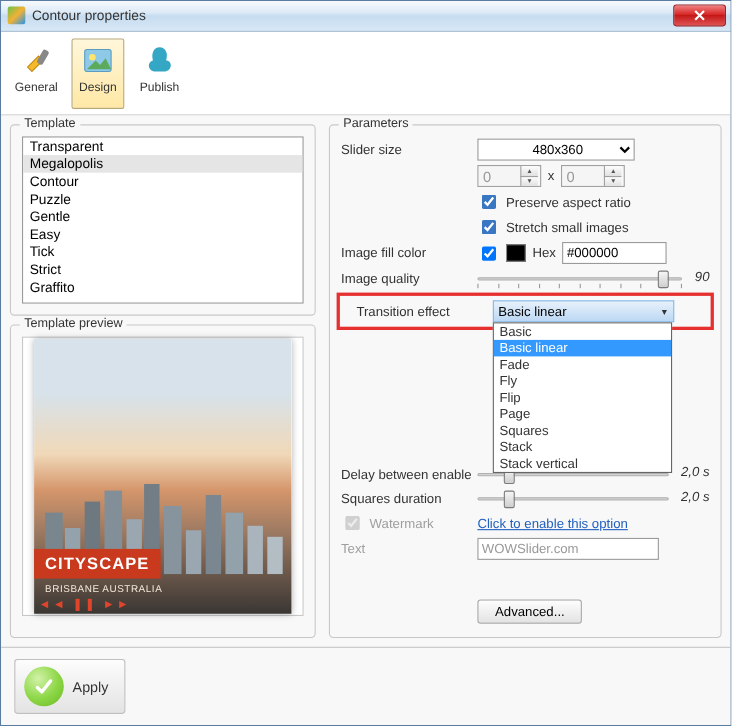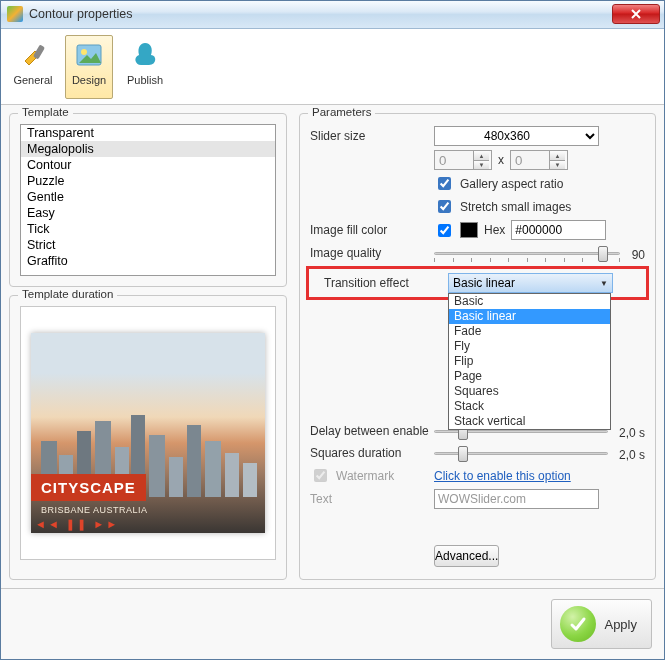--- a/index.html
+++ b/index.html
@@ -115,21 +115,21 @@
     background: #e5e5e5;
   }
   .preview-box {
     border: 1px solid #c8c8c8;
     background: #fff;
     padding: 10px;
     height: 254px;
     display:flex; align-items:center; justify-content:center;
   }
   .preview-inner {
-    width: 234px; height: 200px;
+    width: 234px; height: 250px;
     background: linear-gradient(#d7e2ea 0%, #d7e2ea 20%, #f0d8b8 42%, #d5966b 55%, #9d7a62 70%, #3a3633 100%);
     position: relative;
     box-shadow: 0 0 6px rgba(0,0,0,.3);
   }
   .preview-caption {
     position: absolute;
     bottom: 32px; left: 0;
     background: #c8391e;
     color: #fff;
     font-size: 15px;
@@ -165,31 +165,31 @@
   }
   .param-label { width: 120px; flex-shrink: 0; }
   .param-ctrl { flex: 1; display:flex; align-items:center; gap:6px; }
   select, input[type=text] {
     font: inherit;
     border: 1px solid #9a9a9a;
     background: #fff;
     padding: 1px 3px;
     height: 20px;
   }
-  select { width: 165px; padding-left: 45px; }
+  select { width: 143px; padding-left: 45px; }
   .spinner { width:58px; display:inline-flex; border:1px solid #a0a0a0; height:20px; }
   .spinner input { border:none; width:38px; height:18px; padding:0 4px; }
   .spinner .spinbtns { width:16px; display:flex; flex-direction:column; }
   .spinner .spinbtns div { flex:1; border-left:1px solid #a0a0a0; background:linear-gradient(#fdfdfd,#e0e0e0); font-size:6px; color:#555; display:flex;align-items:center;justify-content:center; cursor:pointer; }
   .spinner .spinbtns div + div { border-top:1px solid #a0a0a0; }
   .chk { display:inline-flex; align-items:center; gap:6px; cursor:pointer; }
   .chk input { accent-color:#3a77c2; }
   .colorsw { width:18px; height:16px; background:#000; border:1px solid #888; }
   .hex-input { width:95px; }
-  .slider-wrap { flex:1; display:flex; align-items:flex-end; gap:3px; }
+  .slider-wrap { flex:1; display:flex; align-items:flex-start; gap:3px;font-style:italic; }
   .slider {
     flex:1; height:18px; position:relative;
   }
   .slider .track {
     position:absolute; left:0; right:0; top:8px; height:3px;
     background:#d2d2d2; border:1px solid #b0b0b0; border-radius:2px;
   }
   .slider .thumb {
     position:absolute; top:2px; width:10px; height:16px;
     background:linear-gradient(#f6f6f6,#cfcfcf);
@@ -225,32 +225,32 @@
   }
   .dropdown-list .ditem.sel {
     background:#3399ff; color:#fff;
   }
   .link { color:#1f5fbf; text-decoration:underline; cursor:pointer; }
   .disabled-label { color:#9e9e9e; }
   .btn {
     border:1px solid #a8a8a8;
     background:linear-gradient(#fdfdfd,#e3e3e3);
     border-radius:3px;
-    padding:2px 0;
+    padding:2px 15px;
     height:22px;
     display:inline-flex; align-items:center;
     cursor:pointer;
     font:inherit;
     margin-top:32px;
   }
   .footer {
     height: 72px;
     border-top: 1px solid #c8c8c8;
     background: #f8f8f8;
-    display:flex; align-items:center; justify-content:flex-end;
+    display:flex; align-items:center; justify-content:flex-start;
     padding: 0 12px;
   }
   .apply-btn {
     display:flex; align-items:center; gap:8px;
     cursor:pointer;
     font-size:13px;
     color:#333;
     background:linear-gradient(#fdfdfd,#e3e3e3);
     border:1px solid #bfbfbf;
     border-radius:3px;
@@ -325,21 +325,21 @@
           <div class="item">Puzzle</div>
           <div class="item">Gentle</div>
           <div class="item">Easy</div>
           <div class="item">Tick</div>
           <div class="item">Strict</div>
           <div class="item">Graffito</div>
         </div>
       </div>
 
       <div class="group" style="flex:1;">
-        <span class="group-title">Template duration</span>
+        <span class="group-title">Template preview</span>
         <div class="preview-box">
           <div class="preview-inner">
             <svg class="skyline" viewBox="0 0 234 86" preserveAspectRatio="none">
               <rect x="10" y="30" width="16" height="56" fill="#7a868e"></rect>
               <rect x="28" y="44" width="14" height="42" fill="#94a2ac"></rect>
               <rect x="46" y="20" width="14" height="66" fill="#6e7880"></rect>
               <rect x="64" y="10" width="16" height="76" fill="#838f98"></rect>
               <rect x="84" y="36" width="14" height="50" fill="#9aa6b0"></rect>
               <rect x="100" y="4" width="14" height="82" fill="#727d86"></rect>
               <rect x="118" y="24" width="16" height="62" fill="#88949d"></rect>
@@ -389,21 +389,21 @@
                   <div>▼</div>
                 </div>
             </div>
           </div>
         </div>
 
         <div class="param-row">
             <div class="param-label"></div>
           <label class="chk">
             <input type="checkbox" checked="" style="">
-            <span>Gallery aspect ratio</span>
+            <span>Preserve aspect ratio</span>
           </label>
         </div>
         <div class="param-row">
             <div class="param-label"></div>
           <label class="chk">
             <input type="checkbox" checked="" style="">
             <span>Stretch small images</span>
           </label>
         </div>
 

